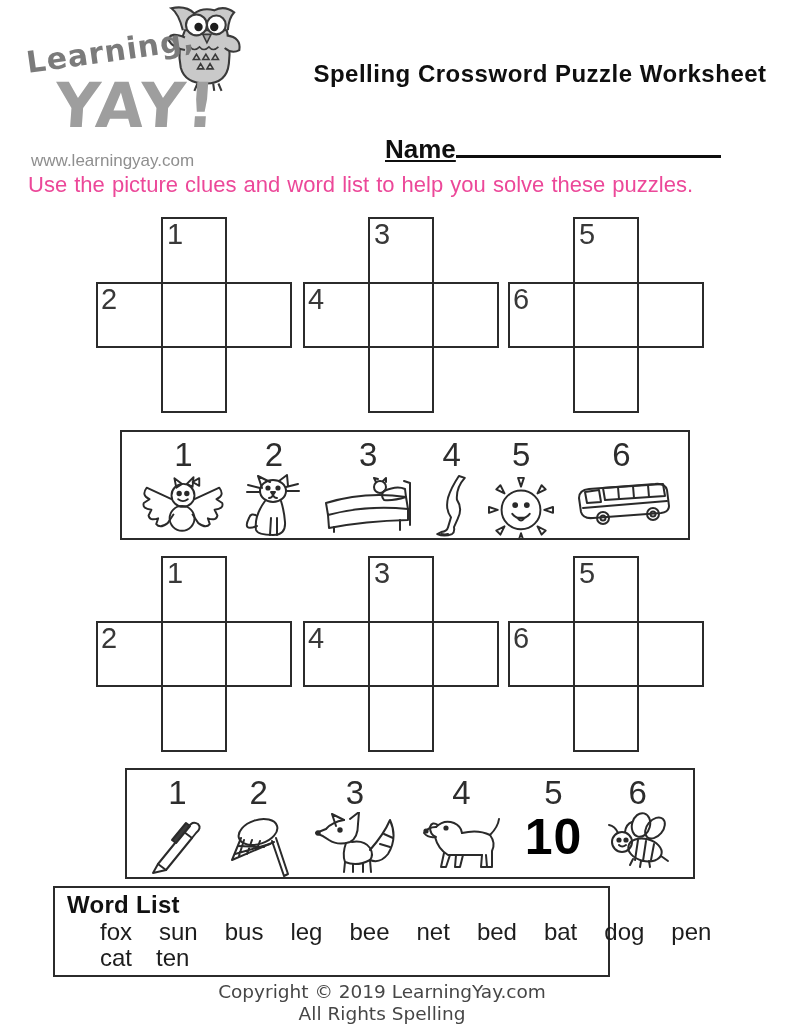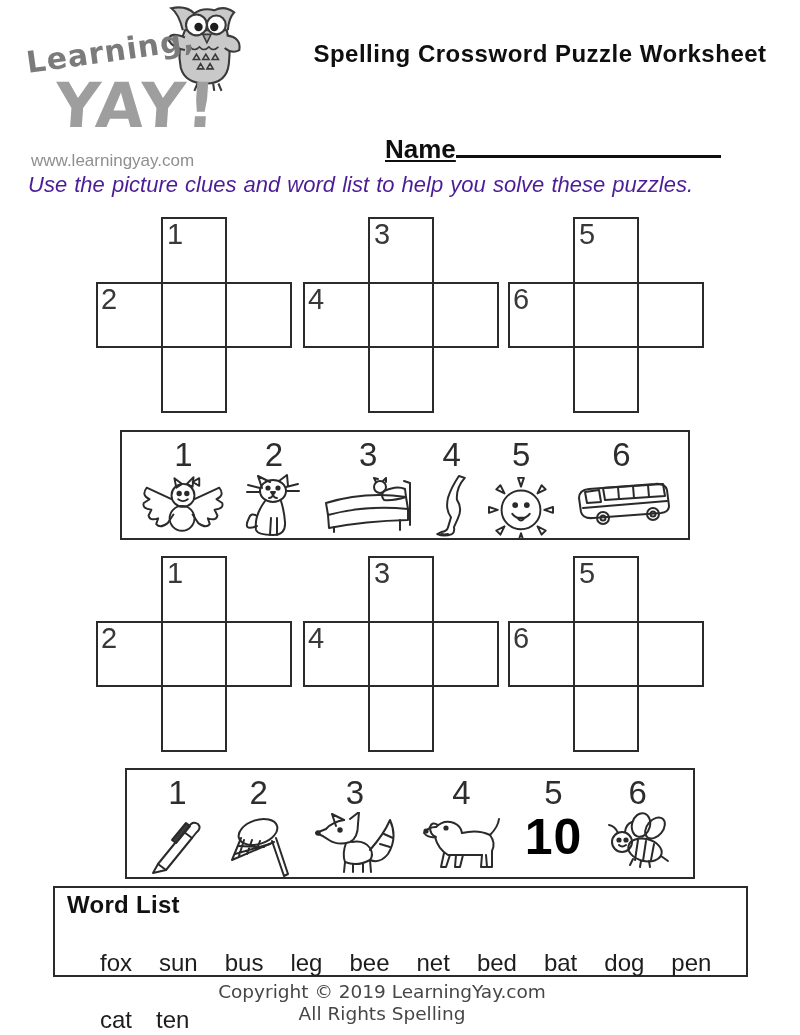--- a/index.html
+++ b/index.html
@@ -19,29 +19,29 @@
   .logo-yay {
     position:absolute; left:30px; top:64px;
     font-family:"DejaVu Sans", sans-serif; font-weight:bold; font-size:62px;
     color:#9e9e9e; letter-spacing:2px; transform:skewX(-4deg);
   }
   .logo-url { position:absolute; left:6px; top:137px; font-size:17px; color:#8f8f8f;margin-top:9px; }
   .logo-owl { position:absolute; left:143px; top:-2px; }
 
   
   .title {
-    position:absolute; left:300px; top:40px; width:480px; text-align:center;
+    position:absolute; left:300px; top:60px; width:480px; text-align:center;
     font-size:24px; font-weight:bold; color:#0f0f0f; letter-spacing:0.5px;
   }
   .name-row { position:absolute; left:385px; top:132px; height:34px; }
   .name-label { font-size:26px; font-weight:bold; color:#0f0f0f;text-decoration:underline; }
   .name-line { display:inline-block; width:265px; height:26px; border-bottom:3px solid #0f0f0f; }
   .instruction {
     position:absolute; left:28px; top:172px; width:750px;
-    font-size:22px; color:#4c1d95; word-spacing:1px;font-style:italic;
+    font-size:22px; color:#ec4899; word-spacing:1px;
   }
 
   
   .puzzle-row { position:absolute; left:0; width:800px; height:196px; }
   .s1 { top:217px; } .s2 { top:556px; }
   .cross { position:absolute; top:0; width:196px; height:196px; }
   .c1 { left:96px; } .c2 { left:303px; } .c3 { left:508px; }
   .down  { position:absolute; left:65px; top:0;  width:66px;  height:196px; border:2px solid #2b2b2b; }
   .across{ position:absolute; left:0;  top:65px; width:196px; height:66px;  border:2px solid #2b2b2b; }
   .dnum { position:absolute; left:71px; top:1px;  font-size:29px; color:#383838; }
@@ -54,25 +54,25 @@
   }
   .b1 { left:120px; top:430px; width:570px; height:110px; }
   .b2 { left:125px; top:768px; width:570px; height:111px; }
   .clue { display:flex; flex-direction:column; align-items:center; }
   .cnum { font-size:33px; line-height:36px; color:#2d2d2d; }
   .clue-icon { fill:none; stroke:#2a2a2a; stroke-width:2; stroke-linecap:round; stroke-linejoin:round; margin-top:1px; }
   .ten-label { font-size:50px; line-height:52px; color:#000000; letter-spacing:1px;font-weight:bold; }
 
   
   .wordlist {
-    position:absolute; left:53px; top:886px; width:695px; height:91px;
+    position:absolute; left:53px; top:886px; width:557px; height:91px;
     border:2px solid #2b2b2b; padding:3px 0 0 12px;
   }
   .wl-title { font-size:24px; font-weight:bold; color:#111; letter-spacing:0.3px; }
-  .wl-row { display:flex; gap:27px; margin-left:33px; font-size:24px; color:#1d1d1d; line-height:26px;margin-top:31px; }
+  .wl-row { display:flex; gap:27px; margin-left:33px; font-size:24px; color:#1d1d1d; line-height:26px; }
   .wl-row.r2 { gap:24px; }
 
   
   .footer {
     position:absolute; left:0; top:981px; width:764px; text-align:center;
     font-family:"DejaVu Sans", sans-serif; font-size:18.5px; color:#464646; line-height:22px;
   }
 </style>
 </head>
 <body>

